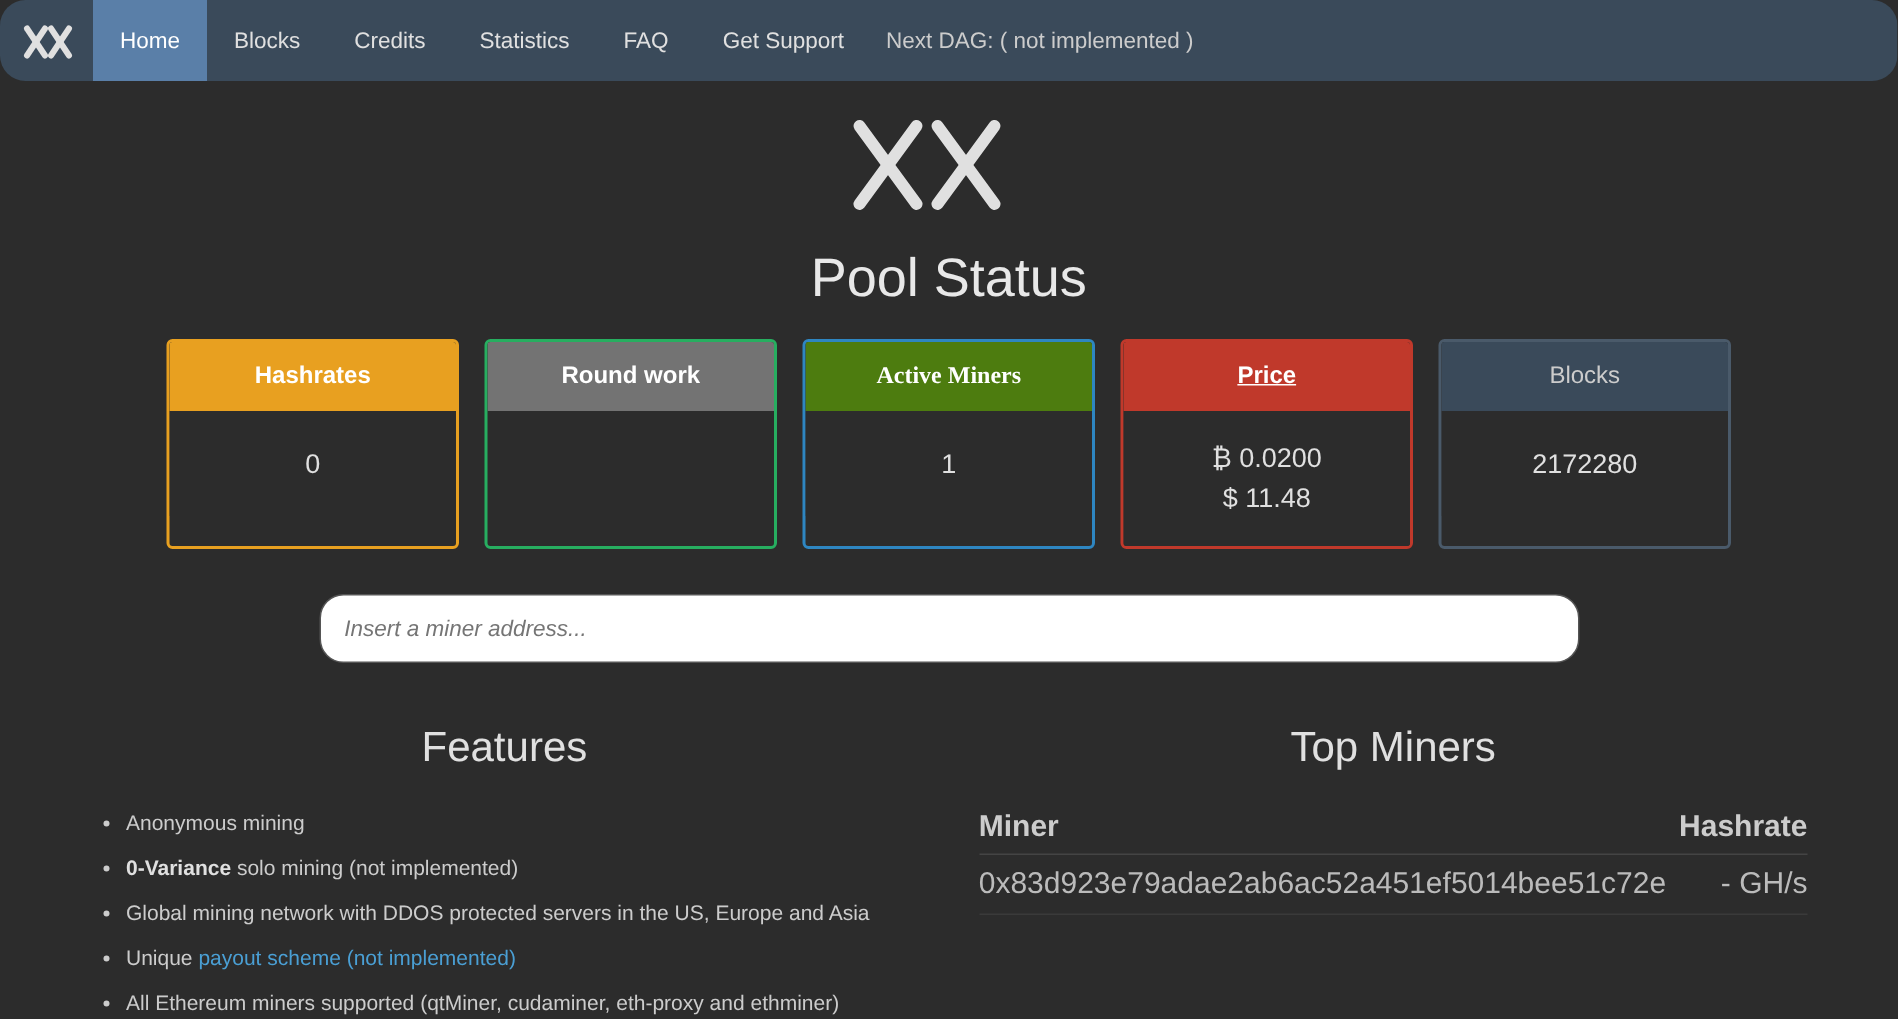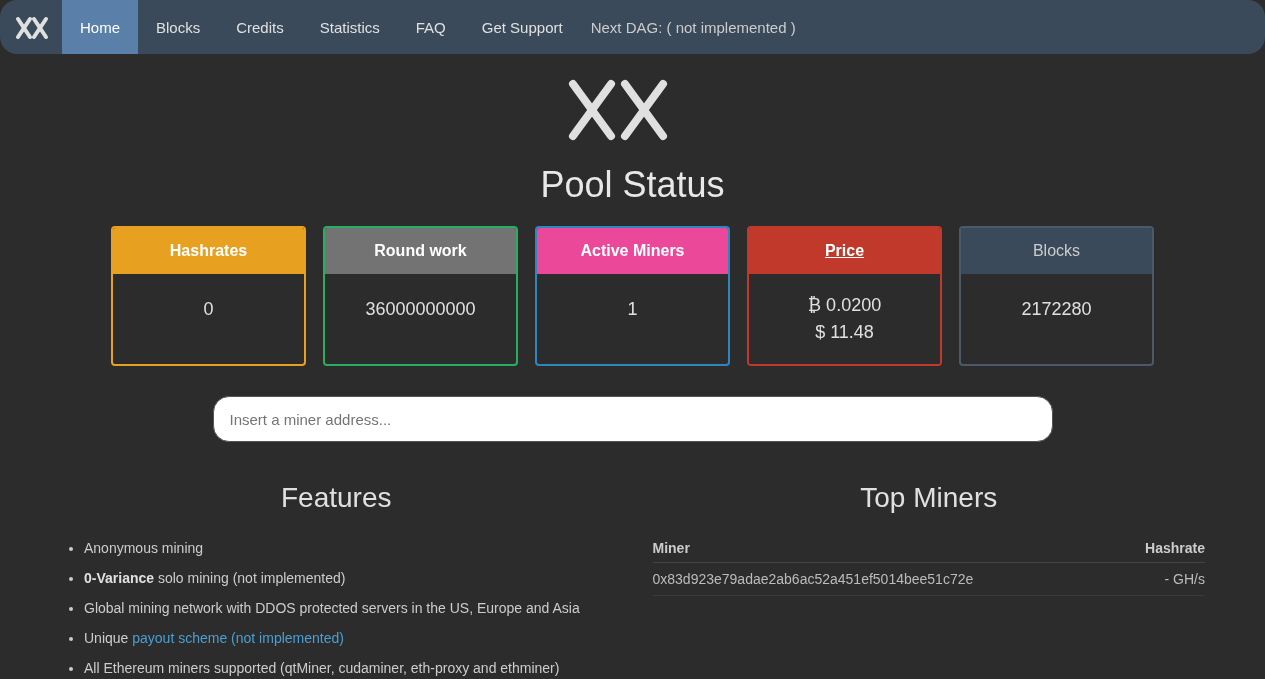--- a/index.html
+++ b/index.html
@@ -110,21 +110,21 @@
       flex-direction: column;
       align-items: center;
       justify-content: center;
       line-height: 1.5;
     }
     .card-orange { border-color: #e8a020; }
     .card-orange .stat-card-header { background-color: #e8a020; }
     .card-green { border-color: #27ae60; }
     .card-green .stat-card-header { background-color: #737373; }
     .card-blue { border-color: #2e86c1; }
-    .card-blue .stat-card-header { background-color: #ec4899; }
+    .card-blue .stat-card-header { background-color: #4d7c0f; font-family: Liberation Serif, serif; }
     .card-gray { border-color: #555; }
     .card-gray .stat-card-header { background-color: #444; color: #ccc; font-weight: normal; }
     .card-red { border-color: #c0392b; }
     .card-red .stat-card-header { background-color: #c0392b; text-decoration: underline; }
     .card-dark { border-color: #4a5a6a; }
     .card-dark .stat-card-header { background-color: #3a4a5a; color: #ccc; font-weight: normal; }
 
     
     .search-section {
       display: flex;
@@ -138,20 +138,21 @@
       flex: 1;
       max-width: 840px;
       height: 46px;
       padding: 0 16px;
       font-size: 15px;
       border: 1px solid #555;
       border-radius: 16px;
       background-color: #fff;
       color: #333;
       outline: none;
+      font-style: italic;
     }
     .go-button {
       width: 260px;
       height: 46px;
       background-color: #4a7fa8;
       color: #fff;
       border: none;
       border-radius: 4px;
       font-size: 16px;
       cursor: pointer;
@@ -193,21 +194,21 @@
     .miners-title {
       font-size: 28px;
       font-weight: normal;
       color: #e0e0e0;
       margin-bottom: 20px;
       text-align: center;
     }
     .miners-table {
       width: 100%;
       border-collapse: collapse;
-      font-size: 14px;
+      font-size: 20px;
     }
     .miners-table th {
       text-align: left;
       color: #ccc;
       padding: 6px 0;
       border-bottom: 1px solid #444;
     }
     .miners-table th:last-child { text-align: right; }
     .miners-table td {
       padding: 8px 0;
@@ -264,21 +265,20 @@
 
 <div class="stat-cards">
 
   <div class="stat-card card-orange">
     <div class="stat-card-header">Hashrates</div>
     <div class="stat-card-body">0</div>
   </div>
 
   <div class="stat-card card-green">
     <div class="stat-card-header">Round work</div>
-    <div class="stat-card-body">36000000000</div>
   </div>
 
   <div class="stat-card card-blue">
     <div class="stat-card-header">Active Miners</div>
     <div class="stat-card-body">1</div>
   </div>
 
 
   <div class="stat-card card-red">
     <div class="stat-card-header">Price</div>

